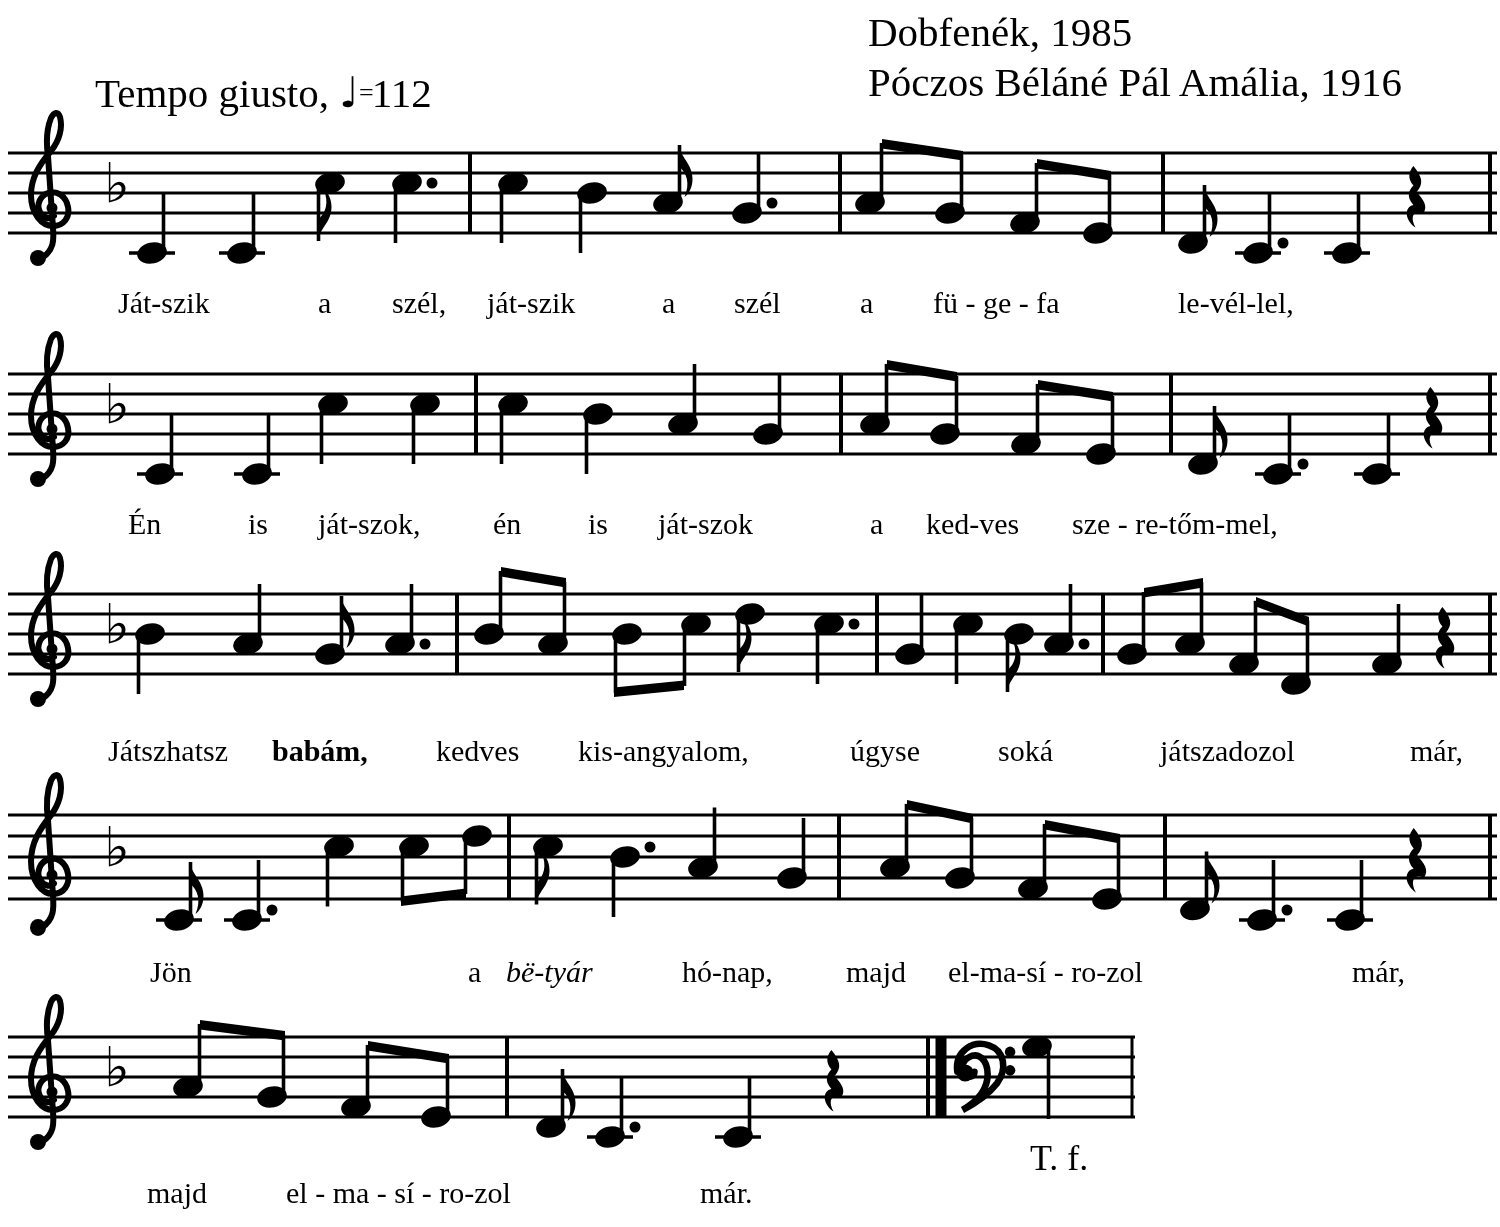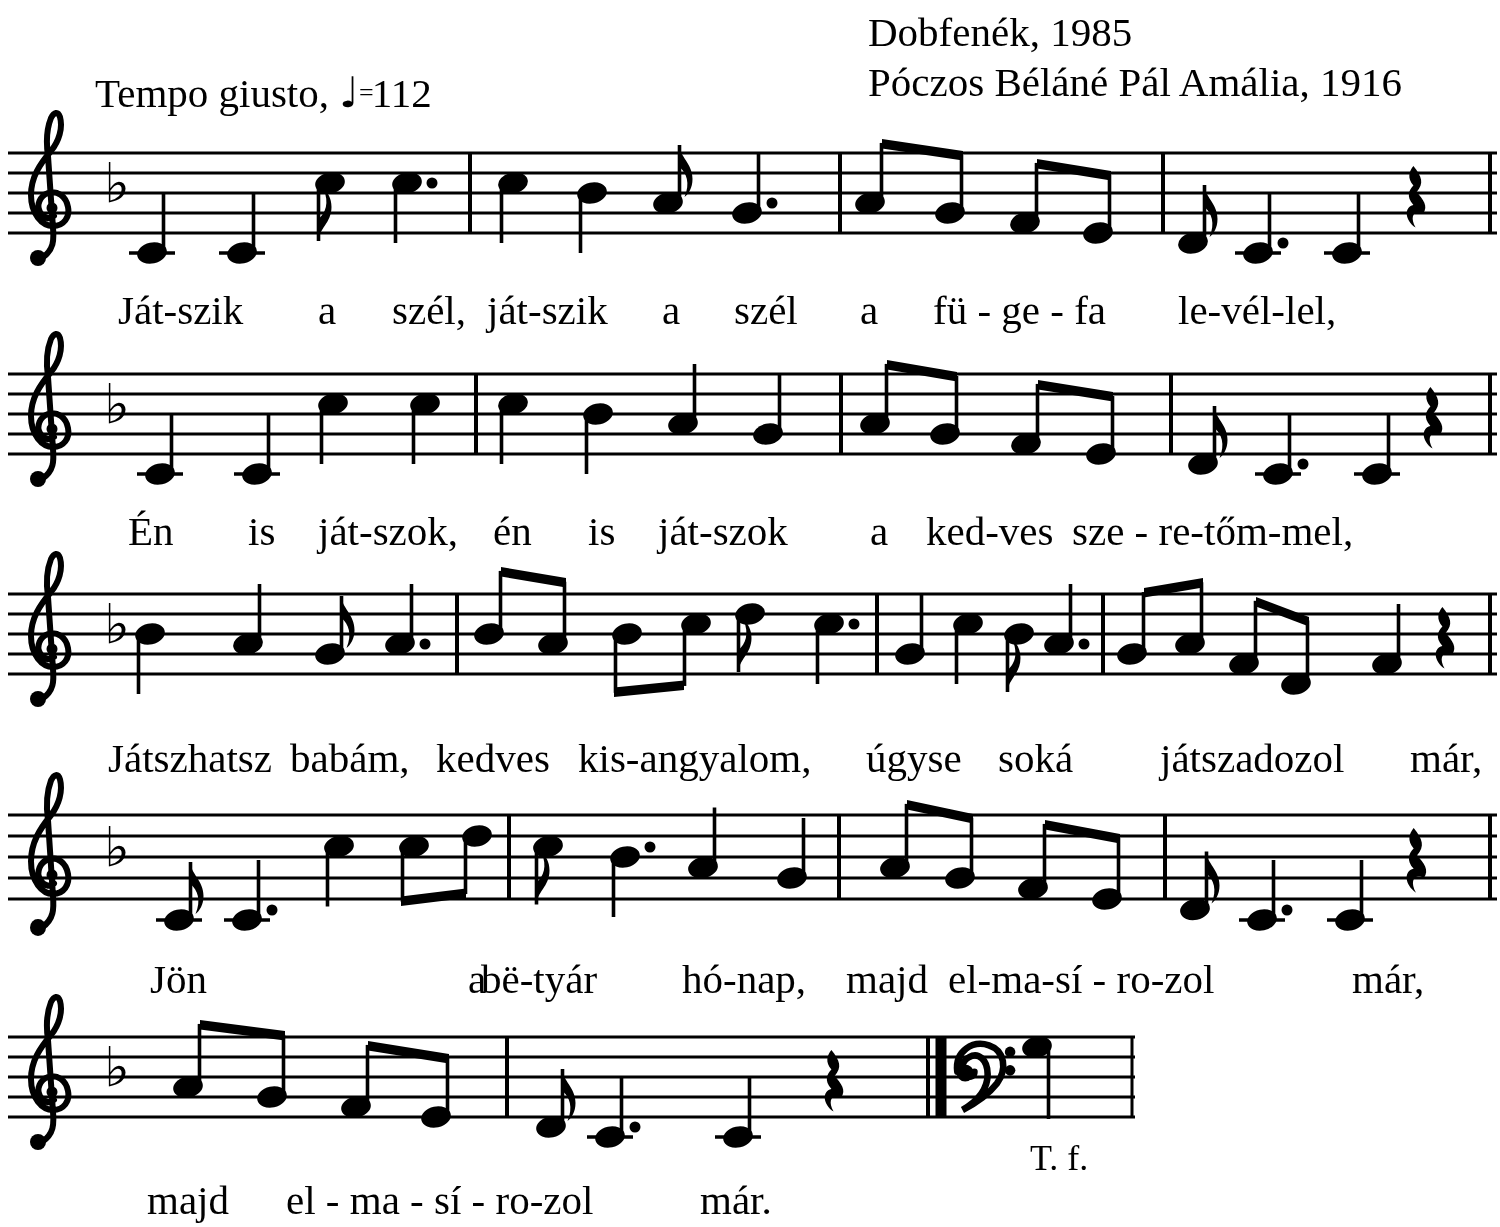--- a/index.html
+++ b/index.html
@@ -3,21 +3,21 @@
 <meta charset="utf-8">
 <style>
   html,body{margin:0;padding:0;background:#fff;}
   #page{position:relative;width:1500px;height:1227px;background:#fff;overflow:hidden;
         font-family:"Liberation Serif", serif;color:#000;}
   .hdr{position:absolute;left:868px;white-space:nowrap;font-size:41px;}
   #tempo{position:absolute;left:95px;top:68px;white-space:nowrap;font-size:41px;}
   #tempo .noteglyph{font-family:"DejaVu Sans", sans-serif;font-size:42px;}
   #tempo .eq{font-size:26px;vertical-align:6px;letter-spacing:-2px;}
   .lyricline{position:absolute;left:0;width:1500px;height:46px;}
-  .lyricline span{position:absolute;top:0;white-space:nowrap;font-size:41px;}
+  .lyricline span{position:absolute;top:0;white-space:nowrap;font-size:30px;}
   #tf{position:absolute;font-size:36px;white-space:nowrap;}
   svg{position:absolute;left:0;top:0;}
 </style>
 </head>
 <body>
 
 <div id="page">
   <div class="hdr" style="top:8px">Dobfenék, 1985</div>
   <div class="hdr" style="top:58px">Póczos Béláné Pál Amália, 1916</div>
 
@@ -484,32 +484,32 @@
         <span style="left: 318px;">ját-szok,</span>
         <span style="left: 493px;">én</span>
         <span style="left: 588px;">is</span>
         <span style="left: 658px;">ját-szok</span>
         <span style="left: 870px;">a</span>
         <span style="left: 926px;">ked-ves</span>
         <span style="left: 1072px;">sze - re-tőm-mel,</span>
       </div>
       <div class="lyricline" style="top: 734px;">
         <span style="left: 108px;">Játszhatsz</span>
-        <span style="left: 290px;">babám,</span>
+        <span style="left: 272px; font-weight: bold;">babám,</span>
         <span style="left: 436px;">kedves</span>
         <span style="left: 578px;">kis-angyalom,</span>
-        <span style="left: 850px; margin-left: 16px;">úgyse</span>
+        <span style="left: 850px;">úgyse</span>
         <span style="left: 998px;">soká</span>
         <span style="left: 1160px;">játszadozol</span>
         <span style="left: 1410px;">már,</span>
       </div>
       <div class="lyricline" style="top: 955px;">
         <span style="left: 150px; text-align: right;">Jön</span>
         <span style="left: 468px;">a</span>
-        <span style="left: 481px;">bë-tyár</span>
+        <span style="left: 506px; font-style: italic;">bë-tyár</span>
         <span style="left: 682px;">hó-nap,</span>
         <span style="left: 846px;">majd</span>
         <span style="left: 948px;">el-ma-sí - ro-zol</span>
         <span style="left: 1352px;">már,</span>
       </div>
       <div class="lyricline" style="top: 1176px;">
         <span style="left: 147px;">majd</span>
         <span style="left: 286px;">el - ma - sí - ro-zol</span>
         <span style="left: 700px;">már.</span>
       </div>

